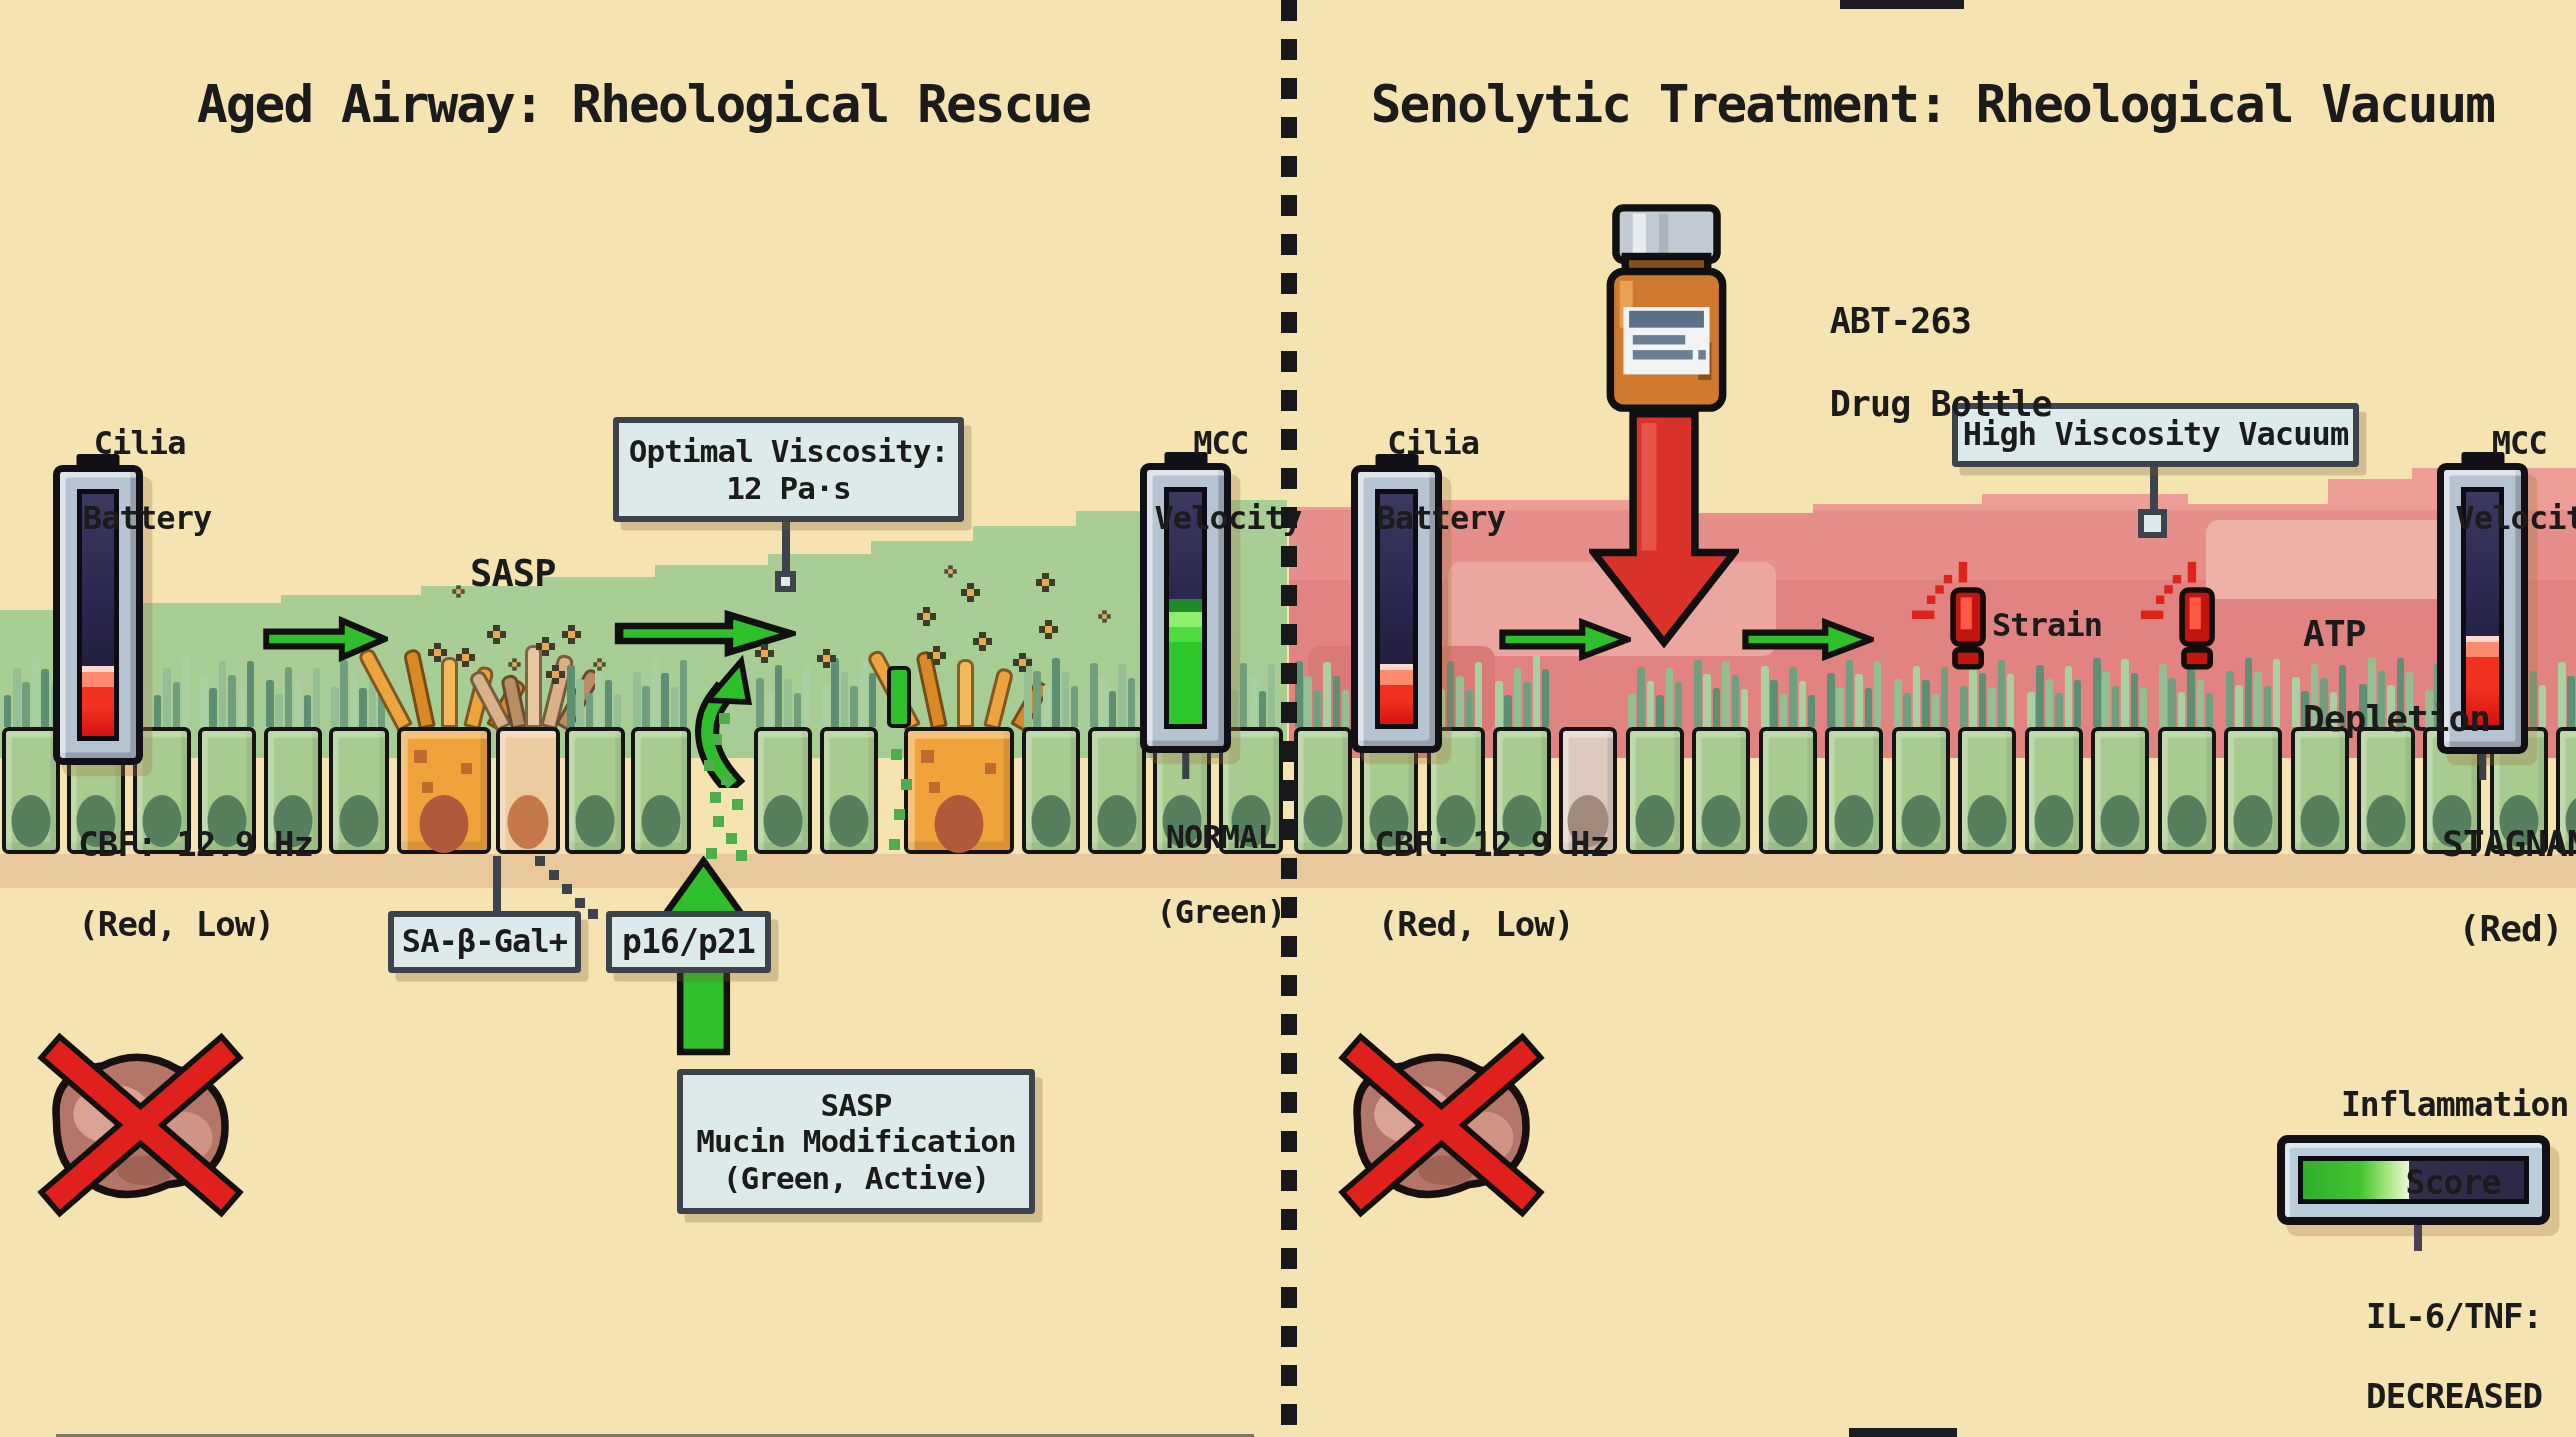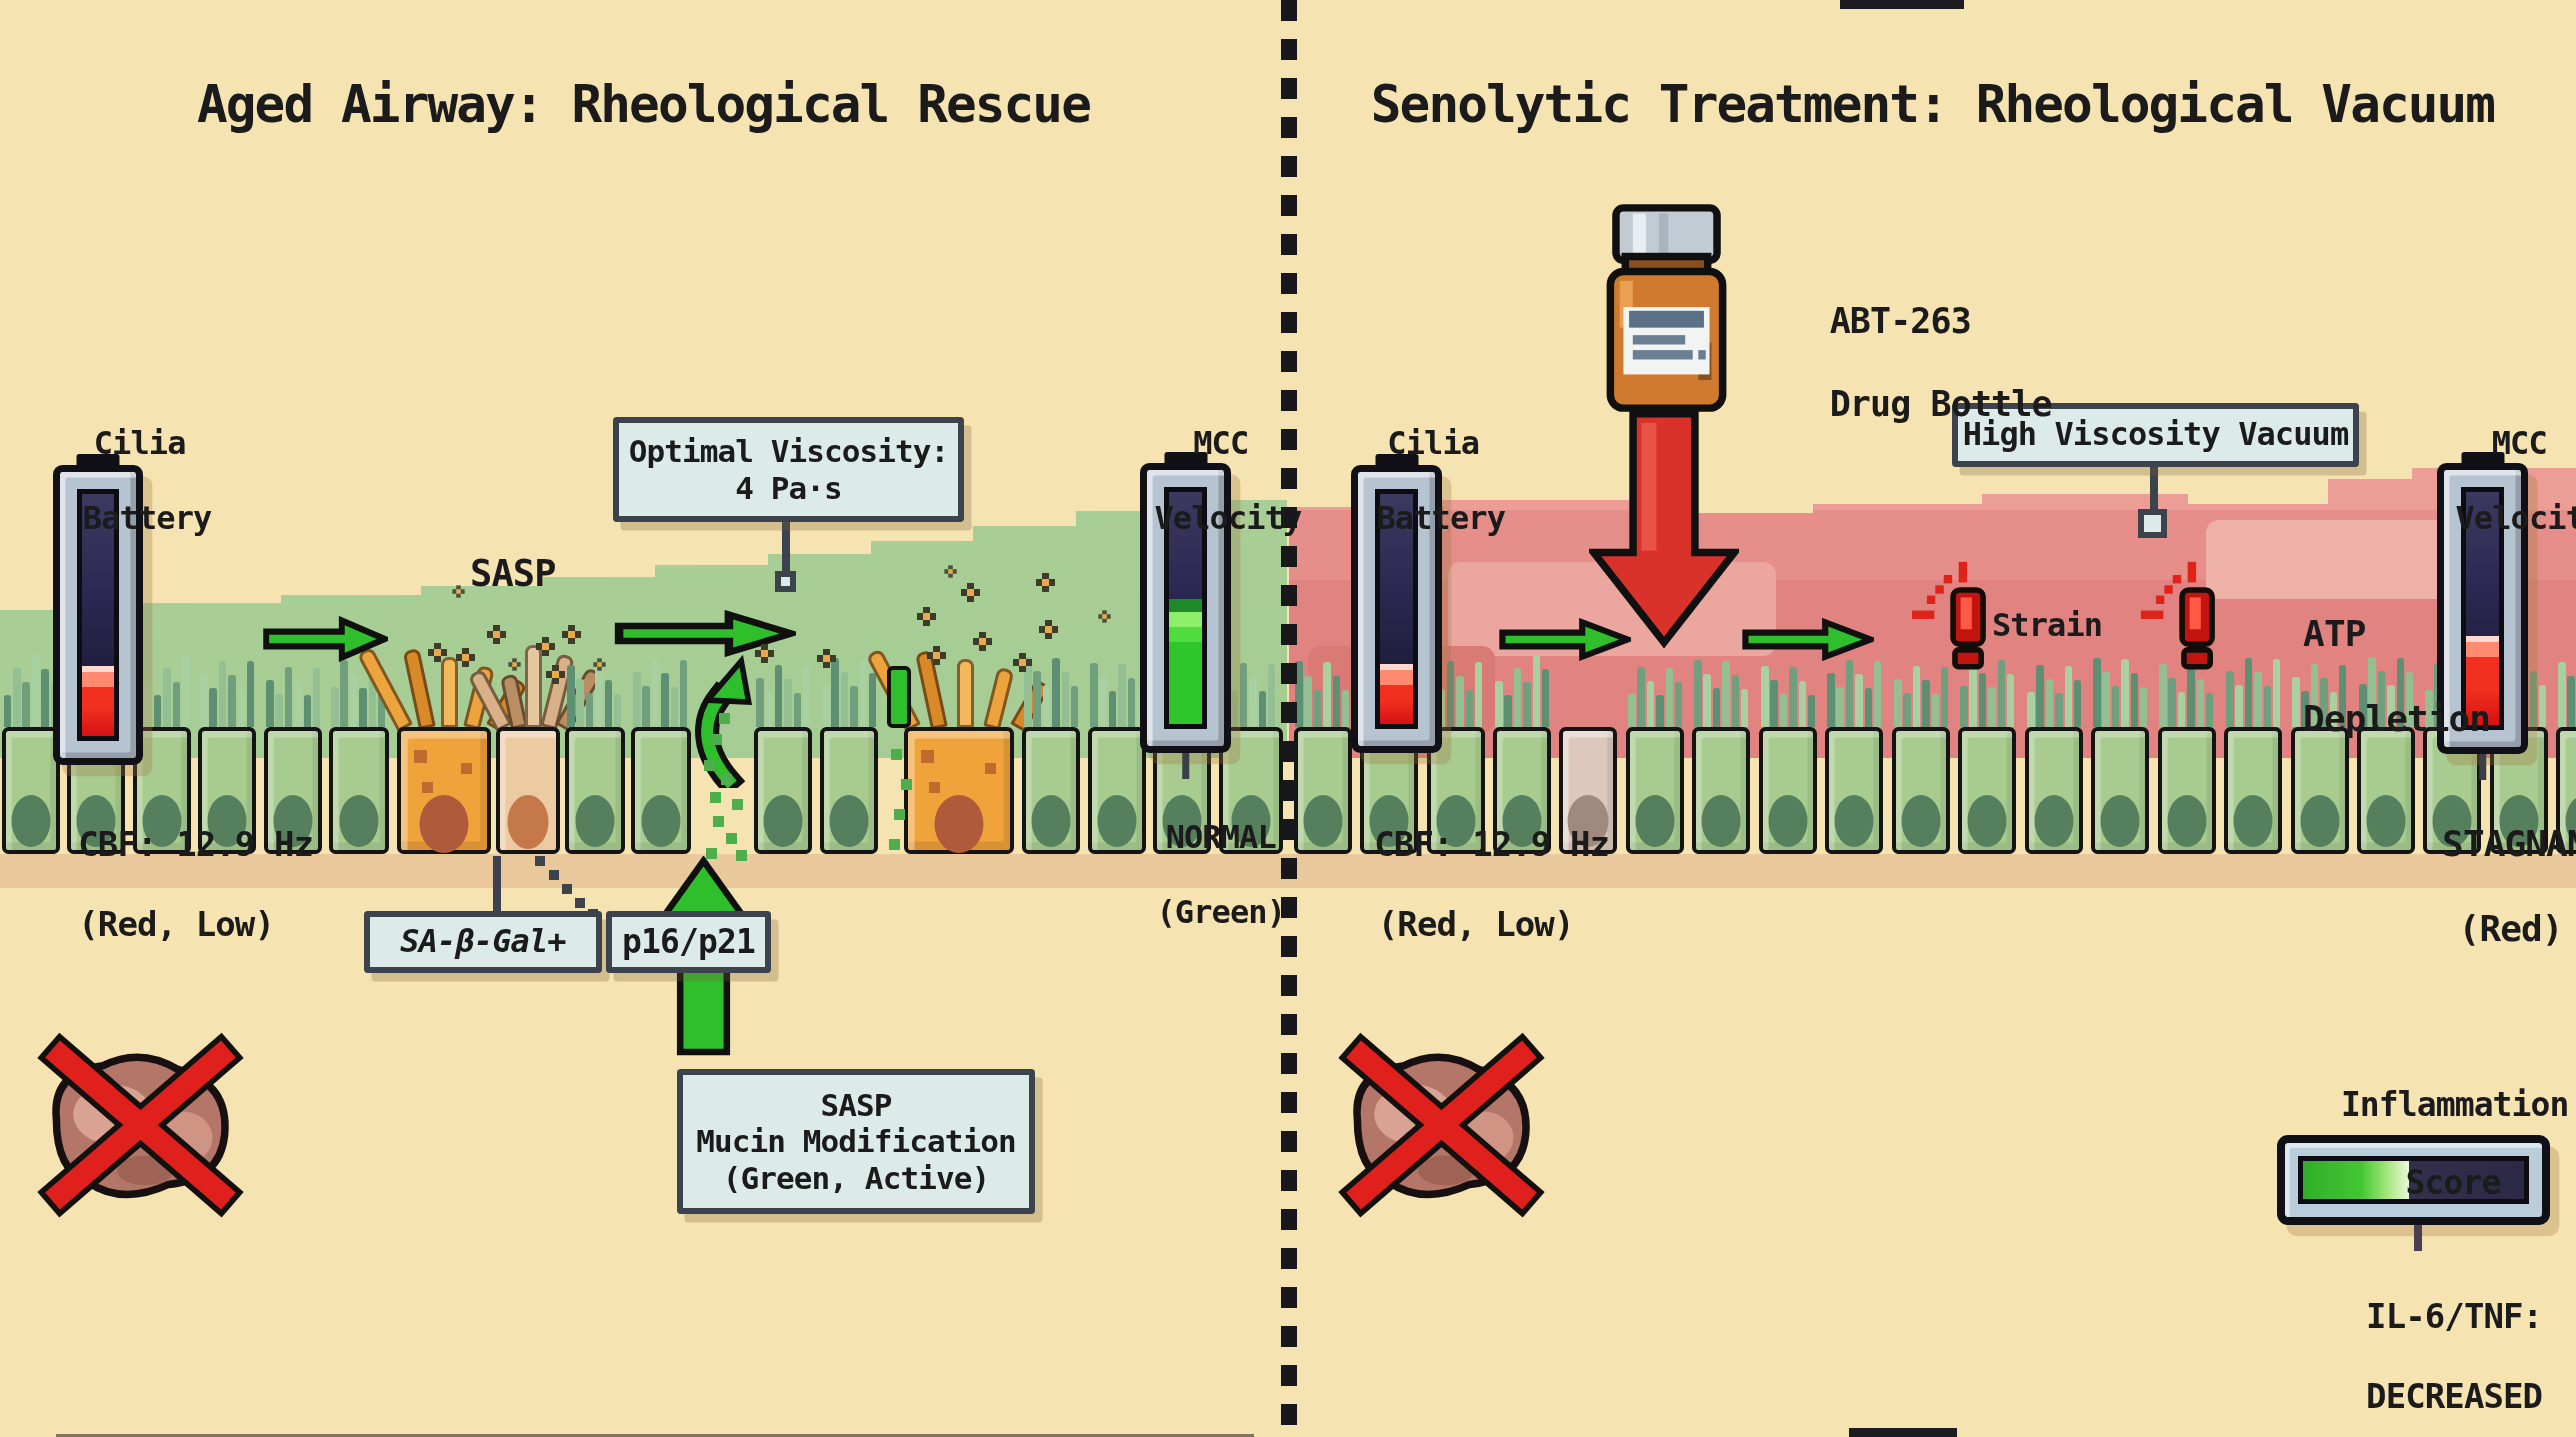--- a/index.html
+++ b/index.html
@@ -510,26 +510,26 @@
   </div>
   <div class="abs txt center" style="left:0;top:784px;width:262px;font-size:34px;z-index:40;">
     <span>CBF: 12.9 Hz</span><br>
     <span>(Red, Low)</span>
   </div>
 
   <div class="abs txt" style="left:470px;top:552px;font-size:37px;z-index:40;">SASP</div>
 
   <div class="abs label-box txt center" style="left:613px;top:417px;width:351px;height:105px;font-size:31px;box-sizing:border-box;">
     <span>Optimal Viscosity:</span>
-    <span>4 Pa·s</span>
+    <span>12 Pa·s</span>
   </div>
   <div class="stem-v" style="left:782px;top:521px;height:54px;"></div>
   <div class="marker-sq" style="left:775px;top:571px;width:9.4px;height:9.4px;"></div>
 
-  <div class="abs label-box txt center" style="left:364px;top:911px;width:238px;height:62px;font-size:32px;box-sizing:border-box;font-style:italic;">
+  <div class="abs label-box txt center" style="left:388px;top:911px;width:193px;height:62px;font-size:32px;box-sizing:border-box;">
     <span>SA-β-Gal+</span>
   </div>
   <div class="stem-v" style="left:493px;top:856px;height:55px;"></div>
   <div class="abs label-box txt center" style="left:606px;top:911px;width:165px;height:62px;font-size:33px;box-sizing:border-box;">
     <span>p16/p21</span>
   </div>
   <div id="p16-zigzag"></div>
 
   <div class="abs label-box txt center" style="left:677px;top:1069px;width:358px;height:145px;font-size:31px;box-sizing:border-box;">
     <span>SASP</span>

